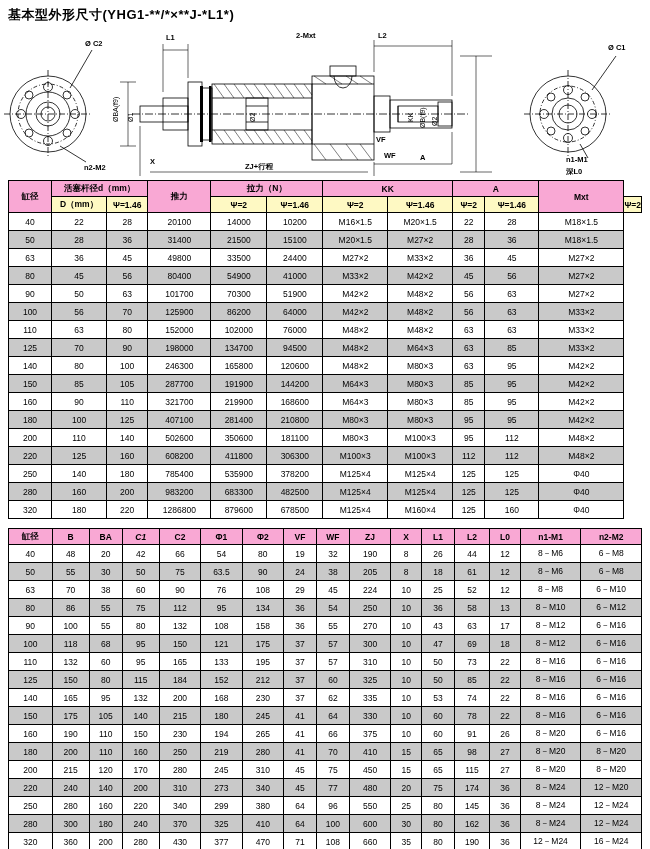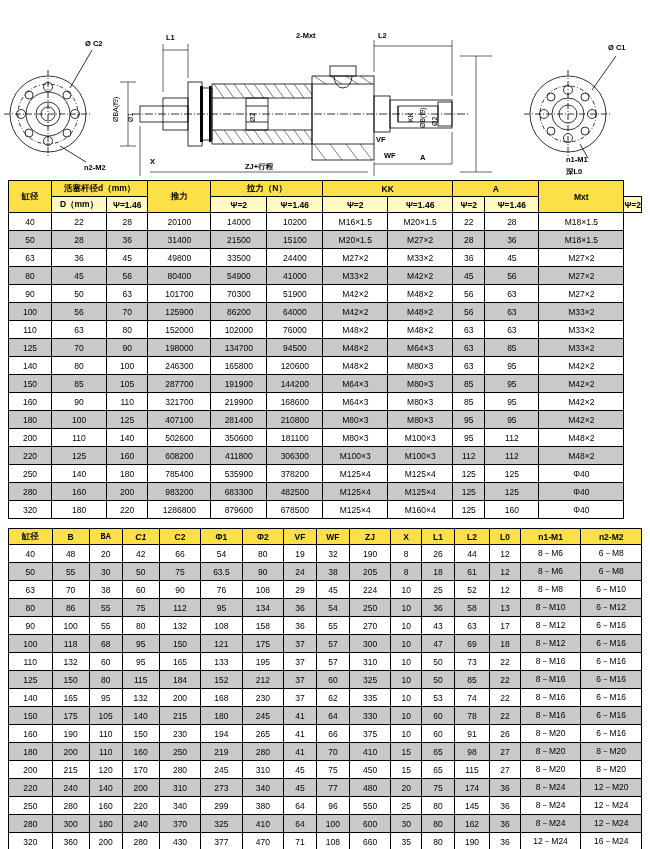--- a/index.html
+++ b/index.html
@@ -12,29 +12,30 @@
   .drawing{position:absolute;left:0;top:26px;width:650px;height:148px;}
   .drawing svg{display:block;}
   .lbl{font-size:7px;font-family:"Liberation Sans",sans-serif;}
   .lbl-b{font-size:7.5px;font-weight:bold;}
 
   
   table{border-collapse:collapse;font-size:8.5px;}
   .tbl1{position:absolute;left:8px;top:180px;width:634px;}
   .tbl2{position:absolute;left:8px;top:528px;width:634px;}
   td,th{border:1px solid #000;text-align:center;padding:0;height:17px;font-weight:normal;}
-  .hdr{background:#fde047;font-weight:bold;height:15px;}
+  .hdr{background:#f9a8d4;font-weight:bold;height:15px;}
   .sub{background:#fef9c3;font-weight:bold;height:15px;}
   tr.alt td{background:#c9c9c9;}
 </style>
 </head>
 <body>
 
 <div class="page">
 
+  <div class="title">基本型外形尺寸(YHG1-**/*×**J-*L1*)</div>
 
   <div class="drawing">
   <svg width="650" height="150" viewBox="0 0 650 150" xmlns="http://www.w3.org/2000/svg">
     <g stroke="#000" fill="none" stroke-width="0.8">
 
       <circle cx="48" cy="88" r="38"></circle>
       <circle cx="48" cy="88" r="30" stroke-dasharray="4,2,1,2"></circle>
       <circle cx="48" cy="88" r="22"></circle>
       <circle cx="48" cy="88" r="12"></circle>
       <circle cx="48" cy="88" r="7"></circle>
@@ -425,21 +426,21 @@
           <td>Φ40</td>
         </tr>
       </tbody>
   </table>
 
   <table class="tbl2">
     <thead>
       <tr id="t2head">
           <th class="hdr" style="width: 40px;">缸径</th>
           <th class="hdr" style="width: 34px;">B</th>
-          <th class="hdr" style="width: 30px; font-family: Liberation Mono, monospace;">BA</th>
+          <th class="hdr" style="width: 30px;">BA</th>
           <th class="hdr" style="width: 34px; font-style: italic;">C1</th>
           <th class="hdr" style="width: 38px;">C2</th>
           <th class="hdr" style="width: 38px;">Φ1</th>
           <th class="hdr" style="width: 38px;">Φ2</th>
           <th class="hdr" style="width: 30px;">VF</th>
           <th class="hdr" style="width: 30px;">WF</th>
           <th class="hdr" style="width: 38px;">ZJ</th>
           <th class="hdr" style="width: 28px;">X</th>
           <th class="hdr" style="width: 30px;">L1</th>
           <th class="hdr" style="width: 32px;">L2</th>

